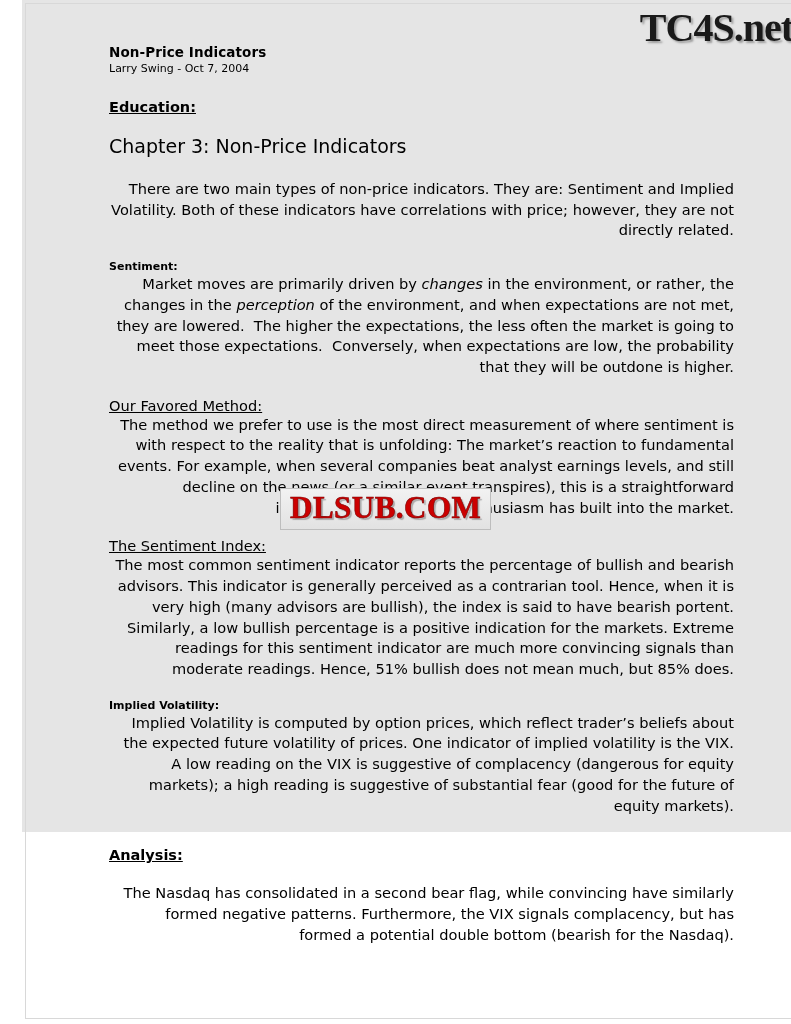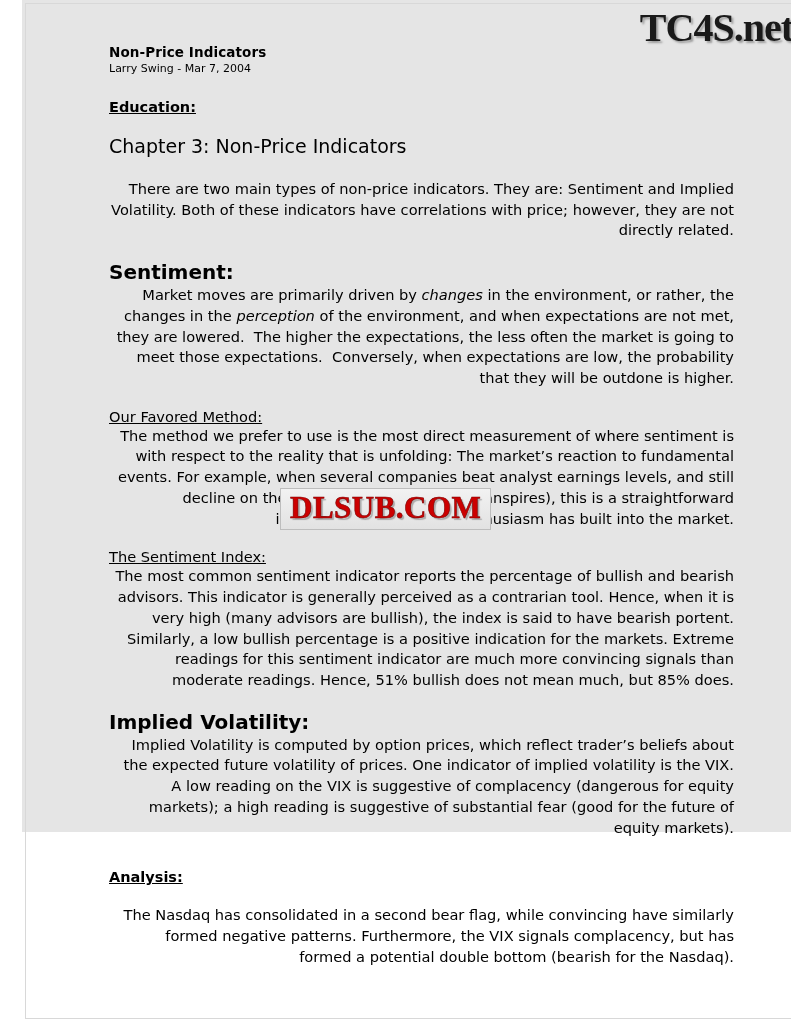--- a/index.html
+++ b/index.html
@@ -80,21 +80,21 @@
   }
 
   p.body {
     font-size: 14.6px;
     line-height: 1.42;
     margin: 0 0 19px 0;
     text-align: right;
   }
 
   .sub-head {
-    font-size: 20px;
+    font-size: 11px;
     font-weight: bold;
     margin: 0 0 1px 0;
   }
   .sub-head-underline {
     font-size: 14.6px;
     text-decoration: underline;
     margin: 0 0 1px 0;
   }
   .tight {
     margin-top: 0;
@@ -140,21 +140,21 @@
 <body>
 
 <div class="page">
   <div class="page-border"></div>
 
   <div class="wm-top">TC4S.net</div>
 
   <div class="content">
 
     <div class="doc-title">Non-Price Indicators</div>
-    <div class="doc-byline">Larry Swing - Mar 7, 2004</div>
+    <div class="doc-byline">Larry Swing - Oct 7, 2004</div>
 
     <div class="section-label">Education:</div>
 
     <div class="chapter-heading">Chapter 3:  Non-Price Indicators</div>
 
     <p class="body">There are two main types of non-price indicators.  They are:  Sentiment and Implied Volatility.  Both of these indicators have correlations with price; however, they are not directly related.</p>
 
     <div class="sub-head">Sentiment:</div>
     <p class="body tight">Market moves are primarily driven by <em>changes</em> in the environment, or rather, the changes in the <em>perception</em> of the environment, and when expectations are not met, they are lowered.&nbsp; The higher the expectations, the less often the market is going to meet those expectations.&nbsp; Conversely, when expectations are low, the probability that they will be outdone is higher.</p>
 

